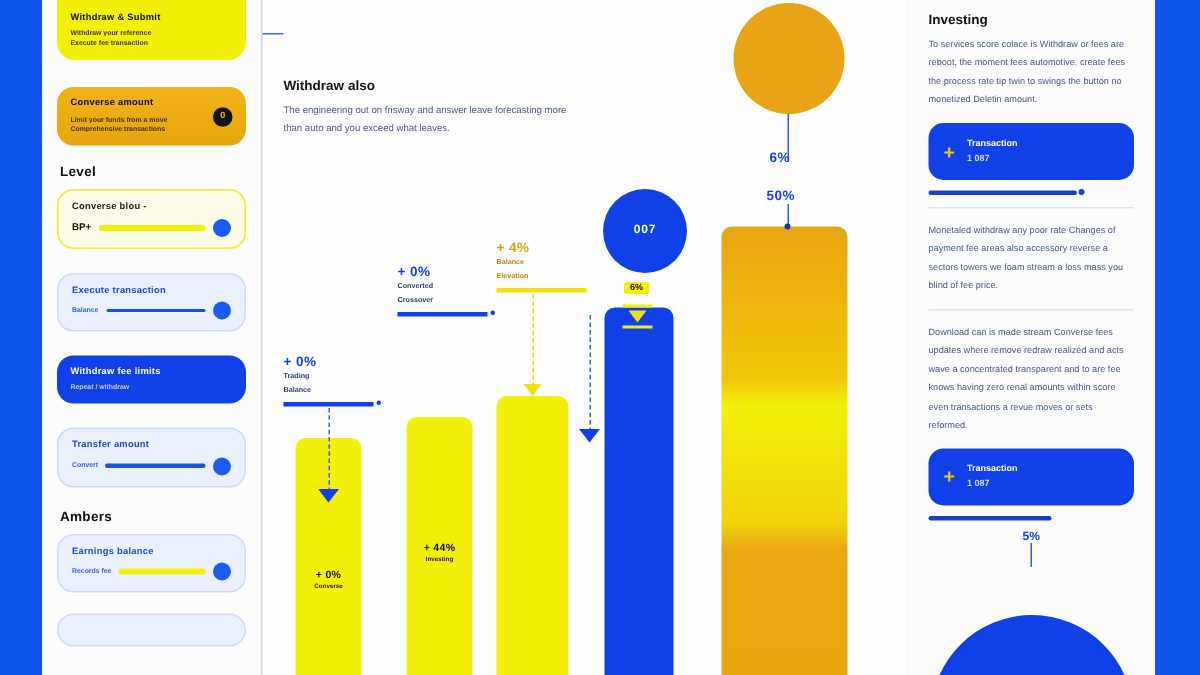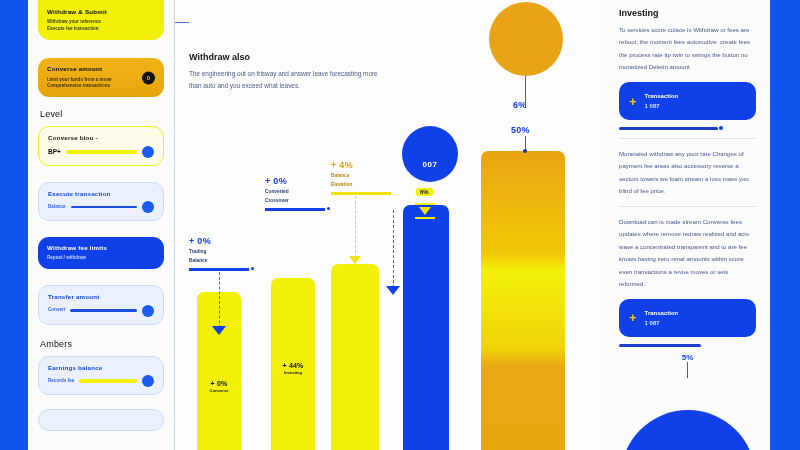--- a/index.html
+++ b/index.html
@@ -32,21 +32,21 @@
   .card-solid .cc-title{color:#ffffff;}
   .card-solid .cc-sub{color:#dbe6ff;}
   .card-soft .cc-title,.card-soft .cc-sub{color:#1747dd;}
   .card-soft-yellow .cc-title{color:#1a1a1a;font-weight:bold;}
 
   .badge-dot{position:absolute;right:9px;top:50%;transform:translateY(-50%);
              width:13px;height:13px;border-radius:50%;background:#141414;
              display:flex;align-items:center;justify-content:center;
              color:#f0b417;font-size:6px;font-weight:bold;}
 
-  .sec-head{font-size:9px;font-weight:normal;color:#111;margin:4px 0 7px 2px;letter-spacing:.2px;}
+  .sec-head{font-size:9px;font-weight:bold;color:#111;margin:4px 0 7px 2px;letter-spacing:.2px;}
 
   .row-slider{display:flex;align-items:center;gap:5px;margin-top:2px;}
   .slider-label{font-size:6.5px;font-weight:bold;color:#111;white-space:nowrap;}
   .track{flex:1;height:4px;border-radius:3px;position:relative;}
   .track.yellow{background:#f2f009;}
   .track.blue{background:#1a4fe0;height:2.5px;}
   .knob{width:12px;height:12px;border-radius:50%;background:#1a5cf0;flex:0 0 auto;}
 
   
   .main{position:absolute;left:174px;top:0;width:430px;height:450px;
@@ -65,21 +65,21 @@
   .chart{position:absolute;left:0;top:0;width:430px;height:450px;}
   .bar{position:absolute;bottom:0;border-radius:7px 7px 0 0;}
   .bar-y{background:#f2f009;}
   .bar-b{background:#1040e8;}
   .bar-grad{background:linear-gradient(180deg,#e8a512 0%,#f2c707 34%,#f2f009 40%,#f0d40a 66%,#eaa814 72%,#e8a60f 100%);}
 
   .circle{position:absolute;border-radius:50%;}
   .circle-amber{background:#e8a317;}
   .circle-blue{background:#1040e8;}
   .circ-label{position:absolute;left:0;right:0;text-align:center;color:#fff;
-              font-size:8px;font-weight:bold;letter-spacing:.5px;margin-top:12px;}
+              font-size:8px;font-weight:bold;letter-spacing:.5px;}
 
   .conn{position:absolute;width:1.1px;background:#2f5fd8;}
 
   .ann{position:absolute;text-align:left;}
   .ann-pct{font-size:9px;font-weight:bold;color:#1040e8;letter-spacing:.3px;white-space:nowrap;}
   .ann-pct.amber{color:#d8a40a;}
   .ann-sub{font-size:4.8px;font-weight:bold;color:#2a3d70;line-height:1.5;margin-top:2px;}
   .ann-sub.amber{color:#b8860b;}
   .ann-rule{height:2.2px;background:#1040e8;margin-top:4px;position:relative;}
   .ann-rule.amber{background:#f0e010;}

